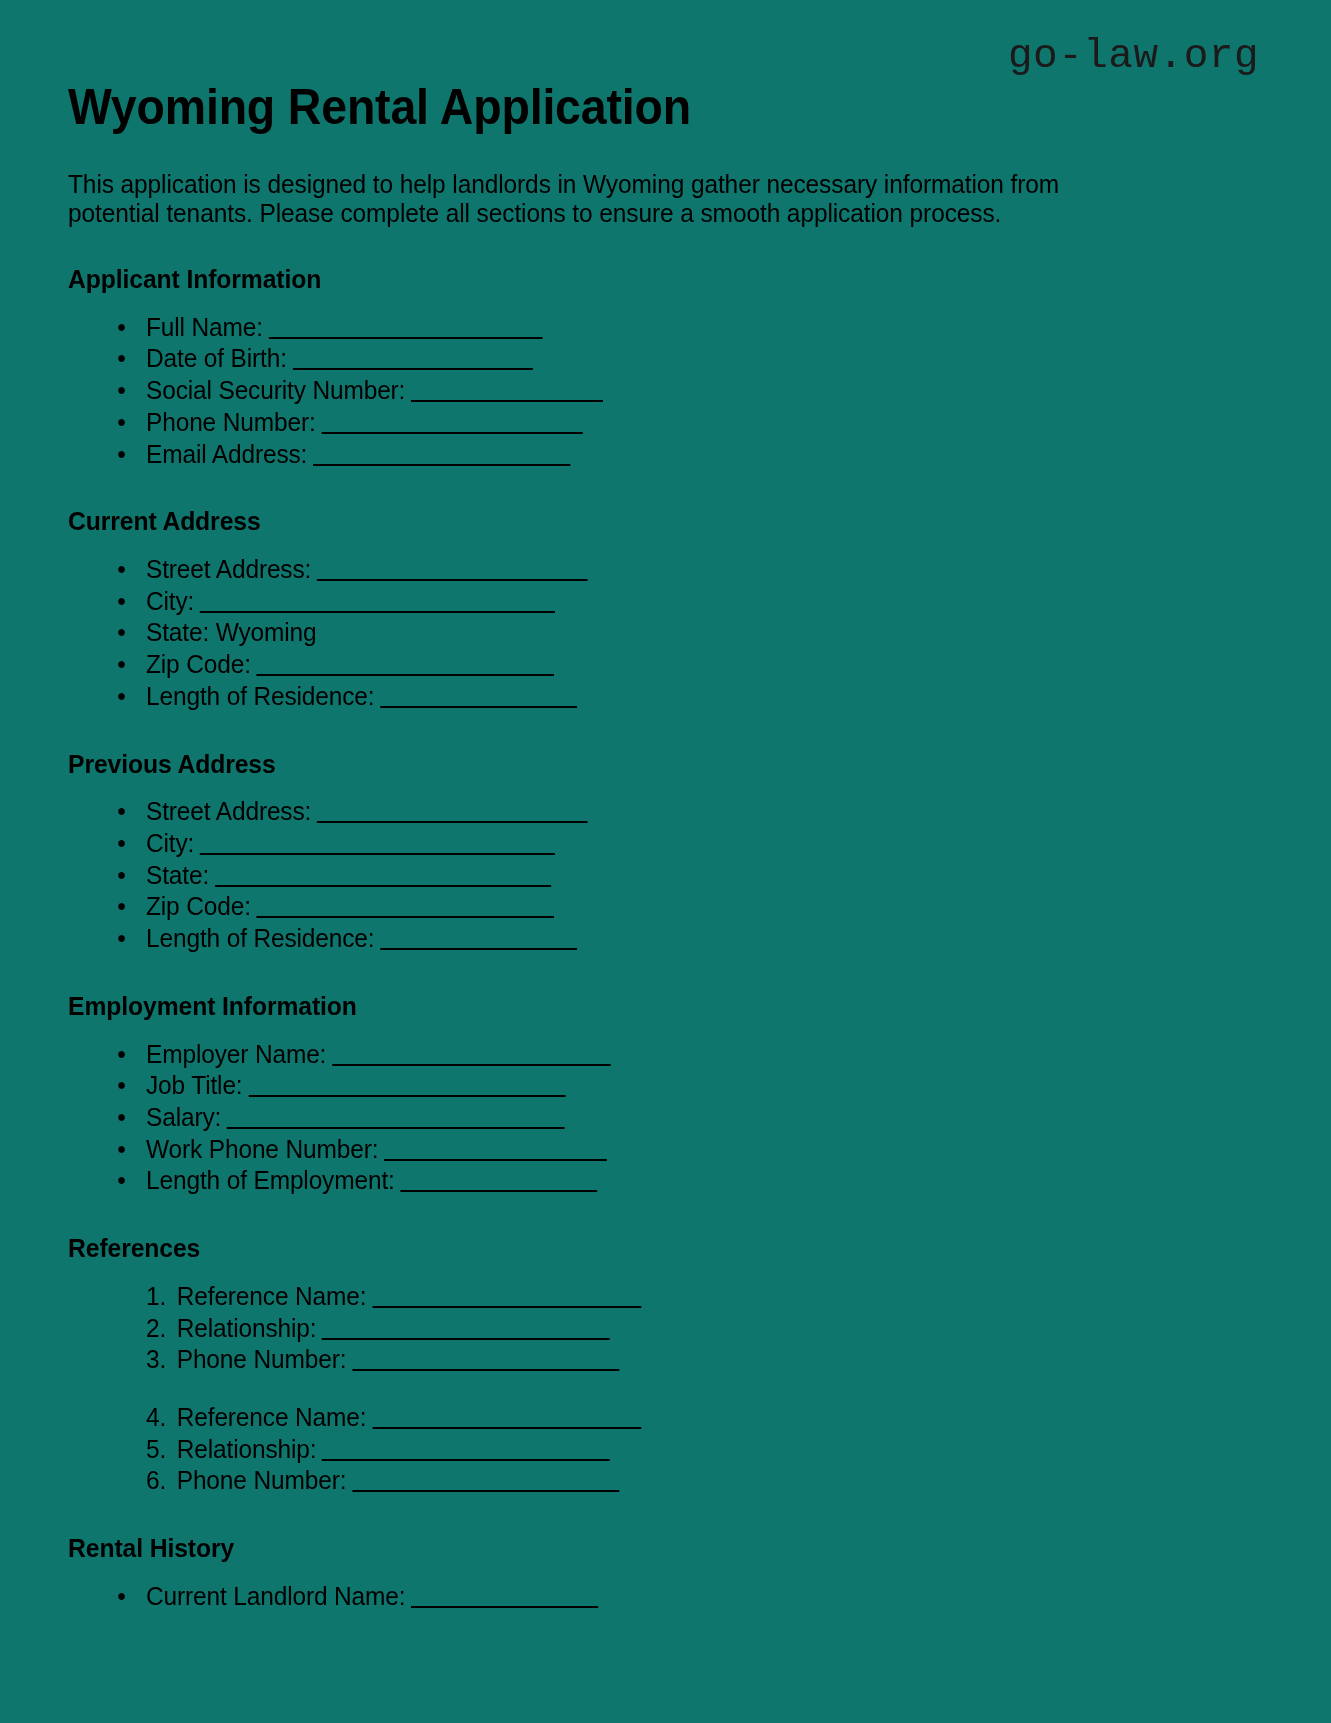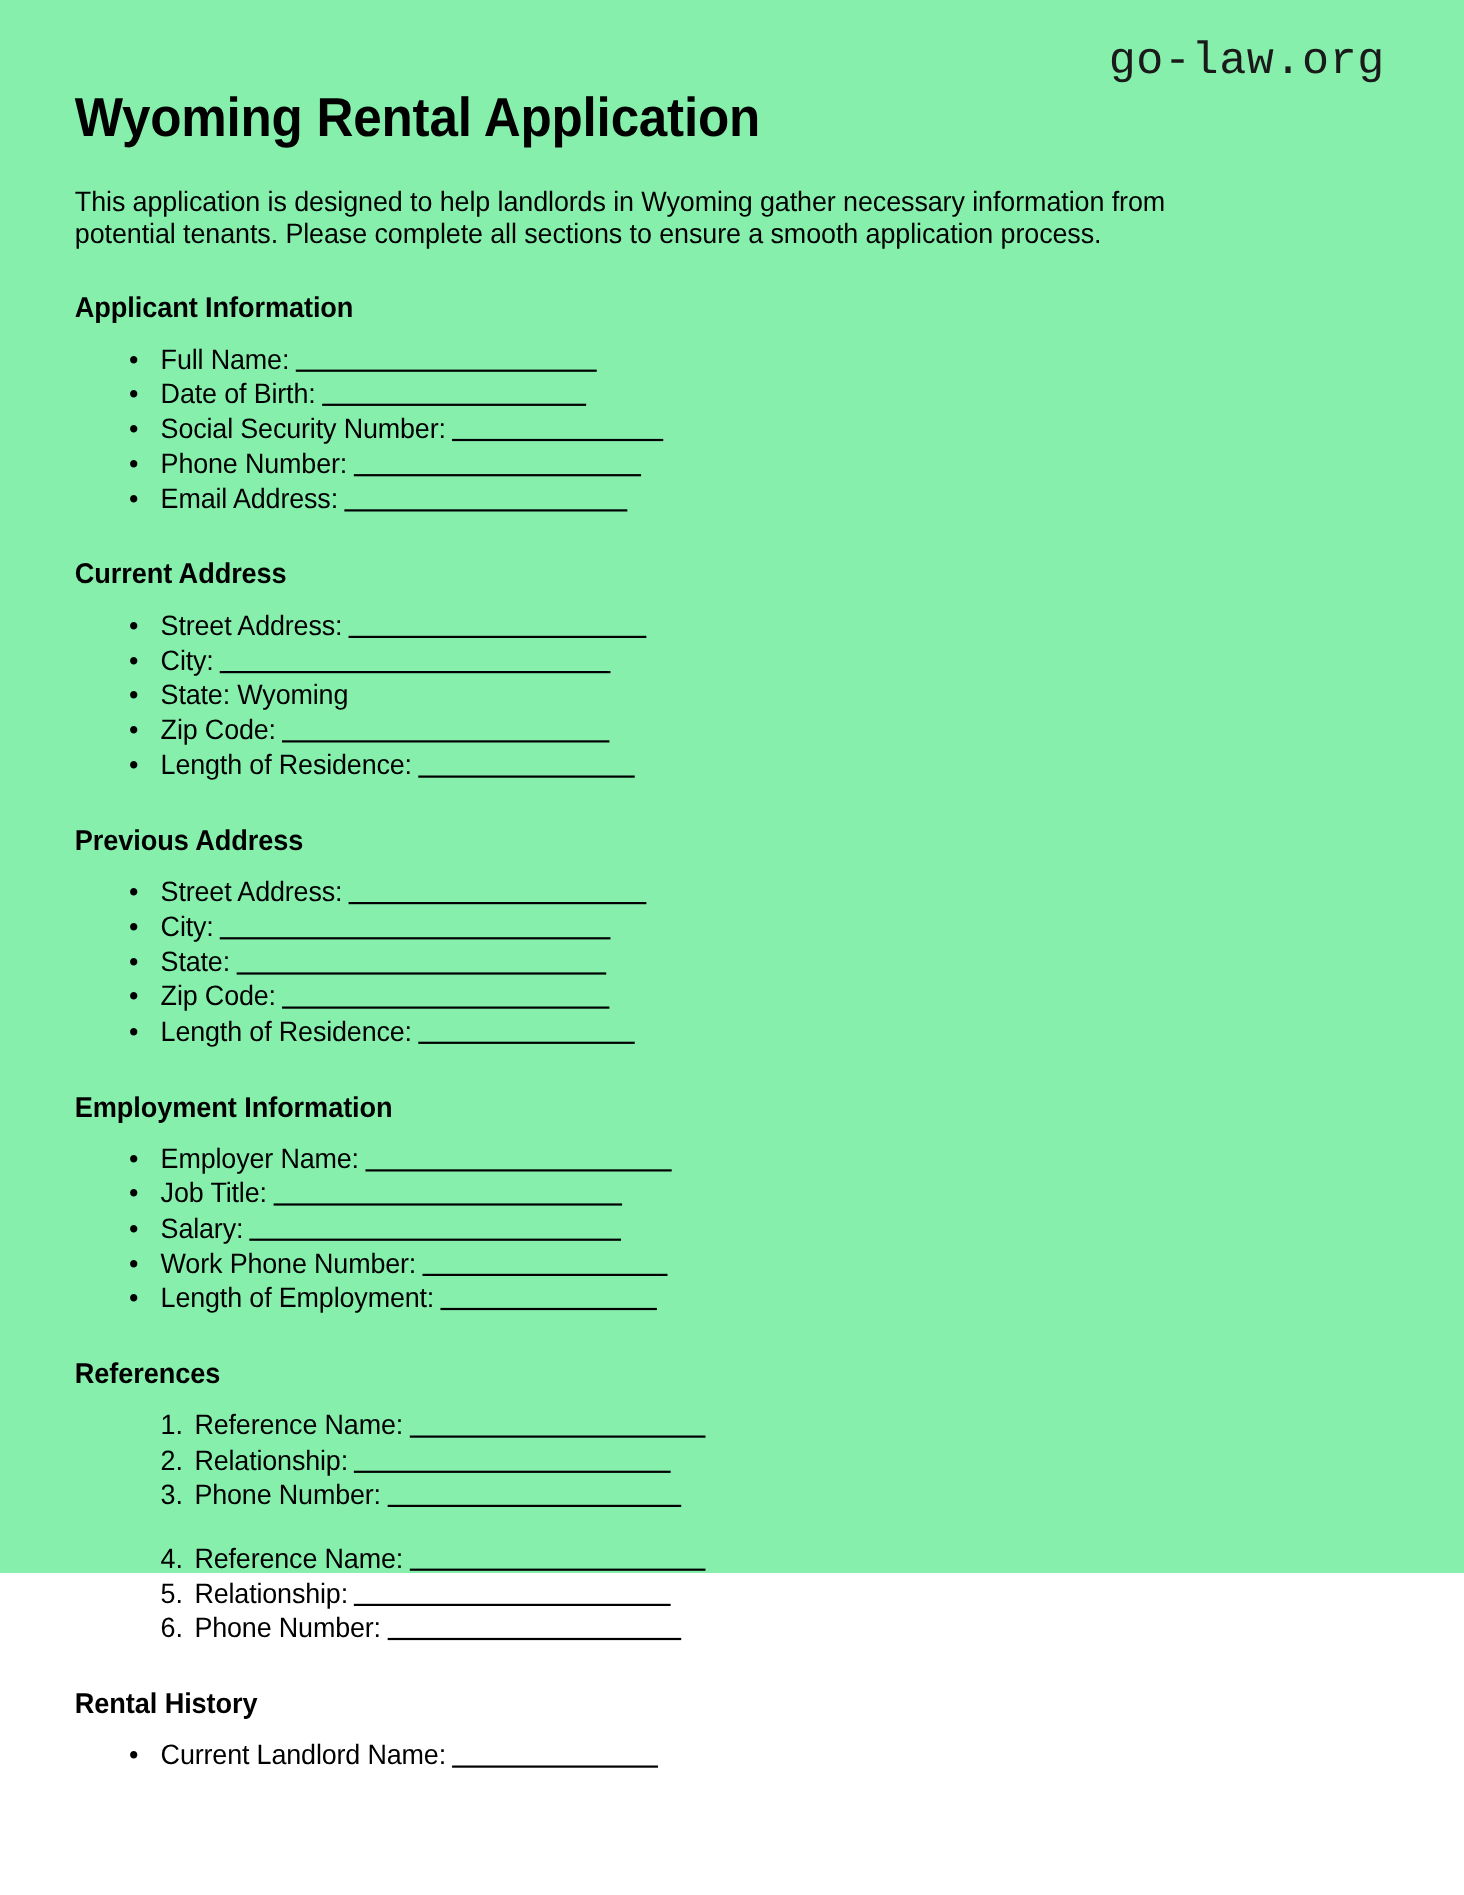--- a/index.html
+++ b/index.html
@@ -11,24 +11,24 @@
     width: 1331px;
     height: 1723px;
     overflow: hidden;
     font-family: "Liberation Sans", "DejaVu Sans", sans-serif;
     color: #000000;
     -webkit-font-smoothing: antialiased;
   }
   .page {
     position: relative;
     width: 1331px;
-    height: 1430px;
+    height: 1723px;
     box-sizing: border-box;
     padding: 0 70px 0 68px;
-    background: #86efac;
+    background: #0f766e;
   }
   .brand {
     position: absolute;
     top: 36px;
     right: 72px;
     font-family: "Liberation Mono", "DejaVu Sans Mono", monospace;
     font-size: 41px;
     letter-spacing: 0.5px;
     color: #1a1a1a;
     line-height: 1;

